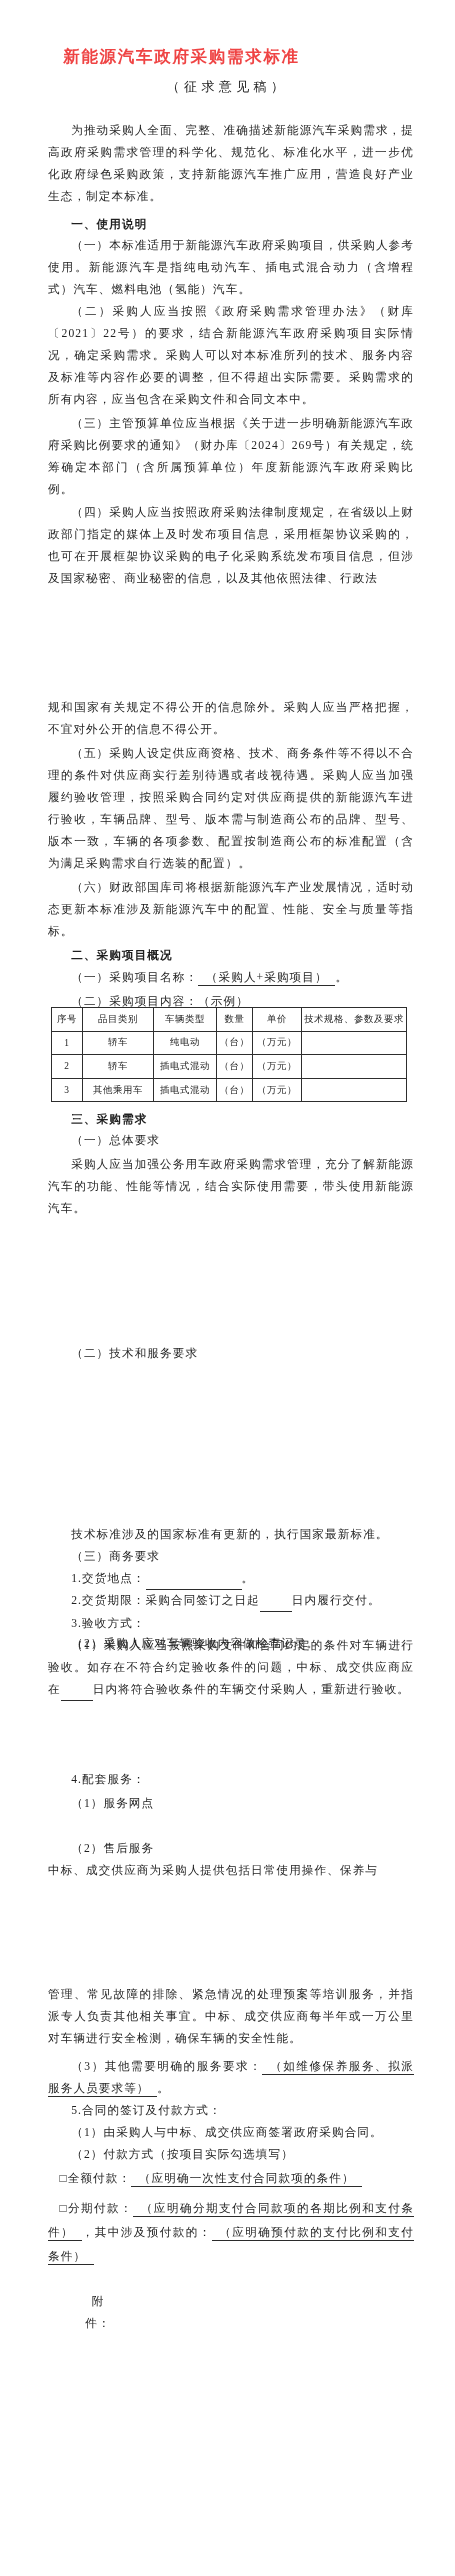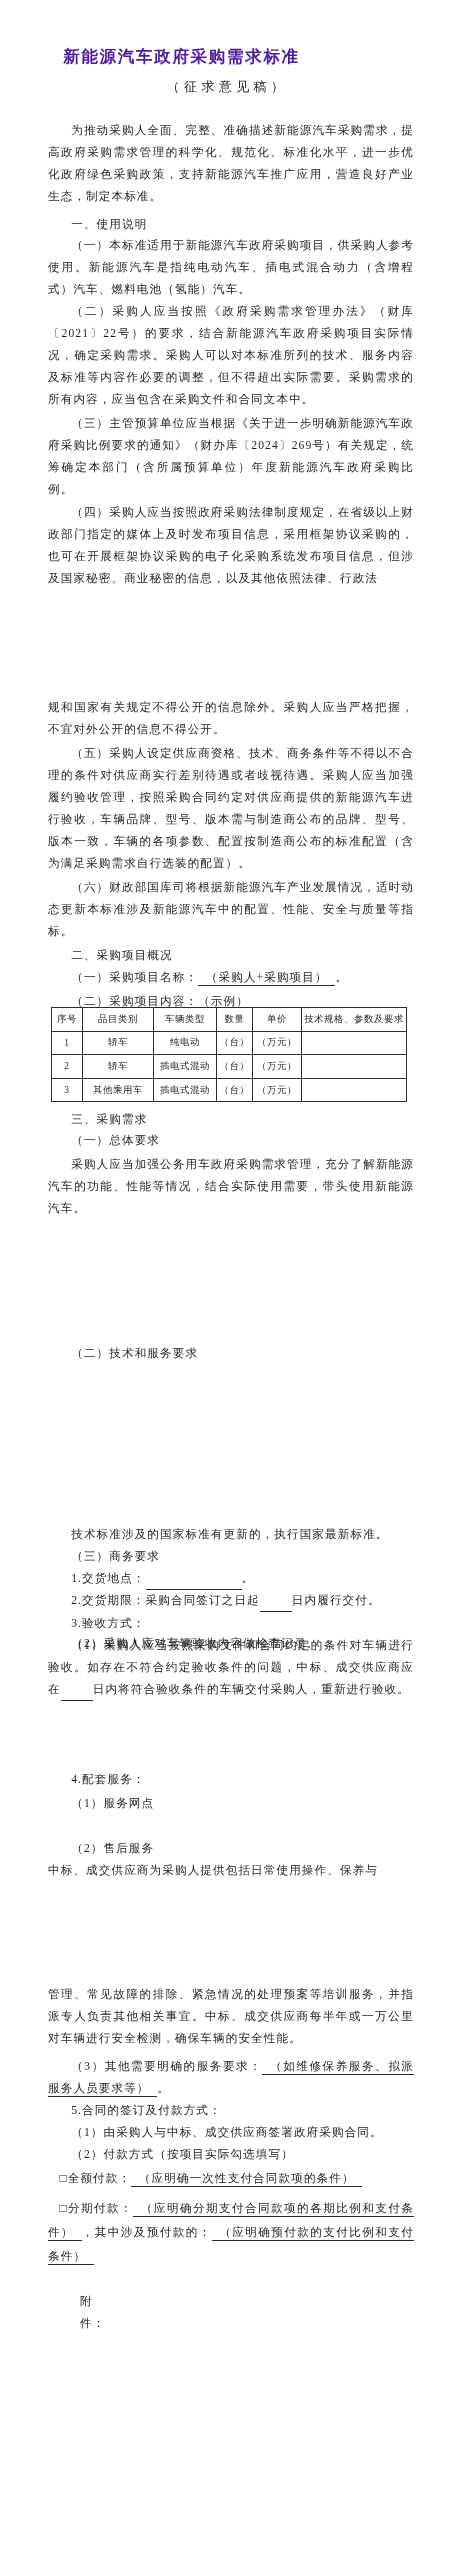--- a/index.html
+++ b/index.html
@@ -20,27 +20,27 @@
     font-size:11.6px;
     line-height:22px;
     letter-spacing:1.1px;
     text-align:justify;
     text-justify:inter-ideograph;
   }
   .ind{text-indent:2em;}
   .ind1{text-indent:1em;}
   .hd{
     font-family:"Liberation Sans","DejaVu Sans",sans-serif;
-    font-weight:normal;
+    font-weight:bold;
     letter-spacing:1.1px;
   }
   .title{
     position:absolute;top:46px;left:0;width:363px;
     text-align:center;font-size:16.5px;font-weight:bold;
-    letter-spacing:1.7px;color:#4c1d95;
+    letter-spacing:1.7px;color:#ef4444;
     font-family:"Liberation Serif","DejaVu Serif",serif;
   }
   .subtitle{
     position:absolute;top:78px;left:0;width:455px;
     text-align:center;font-size:13px;letter-spacing:4.4px;color:#222;
   }
   .ul{
     border-bottom:0.8px solid #2b2b2b;
     padding:0 7.7px 1.1px 7.7px;
   }
@@ -74,21 +74,21 @@
   }
   .attach{
     position:absolute;
     left:80px;top:2291px;
     width:331px;
     font-size:11.6px;
     line-height:22px;
     letter-spacing:1.1px;
     display:flex;
   }
-  .attach .lbl{flex:0 0 36px;}
+  .attach .lbl{flex:0 0 36px;text-align:center;}
   .attach .items{flex:1 1 auto;max-width:294px;}
   .attach .items > div{
     padding-left:10px;
     text-indent:-10px;
     text-align:justify;
   }
 </style>
 </head>
 <body>
 

